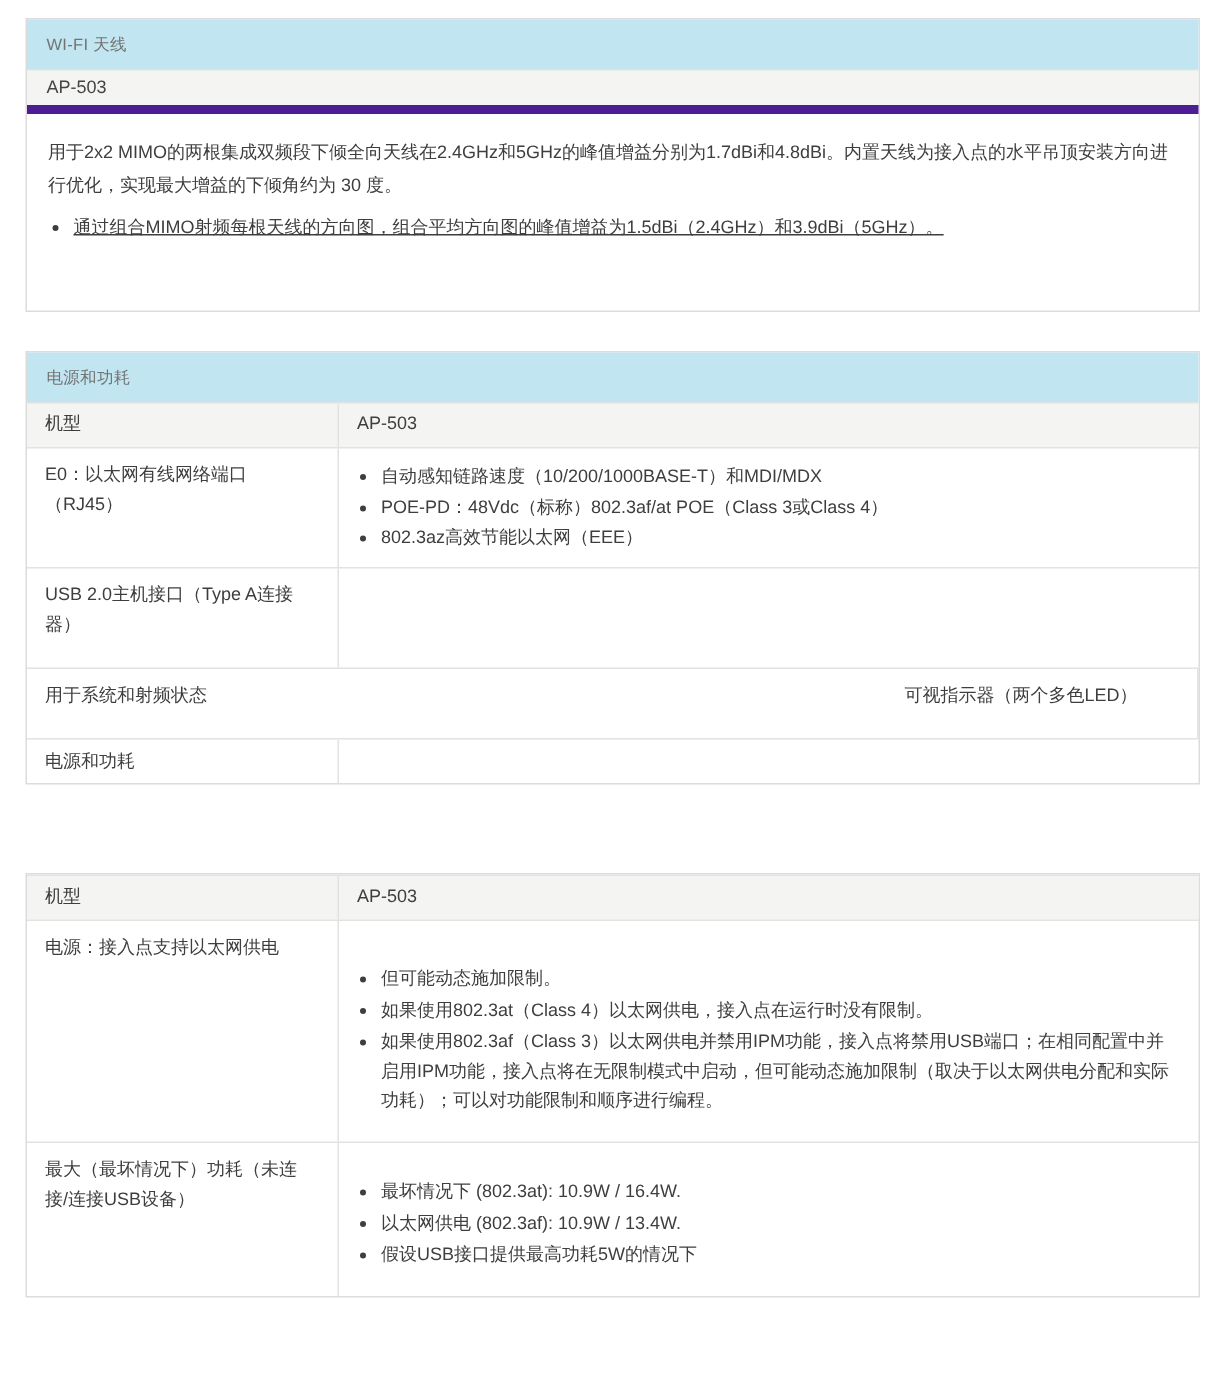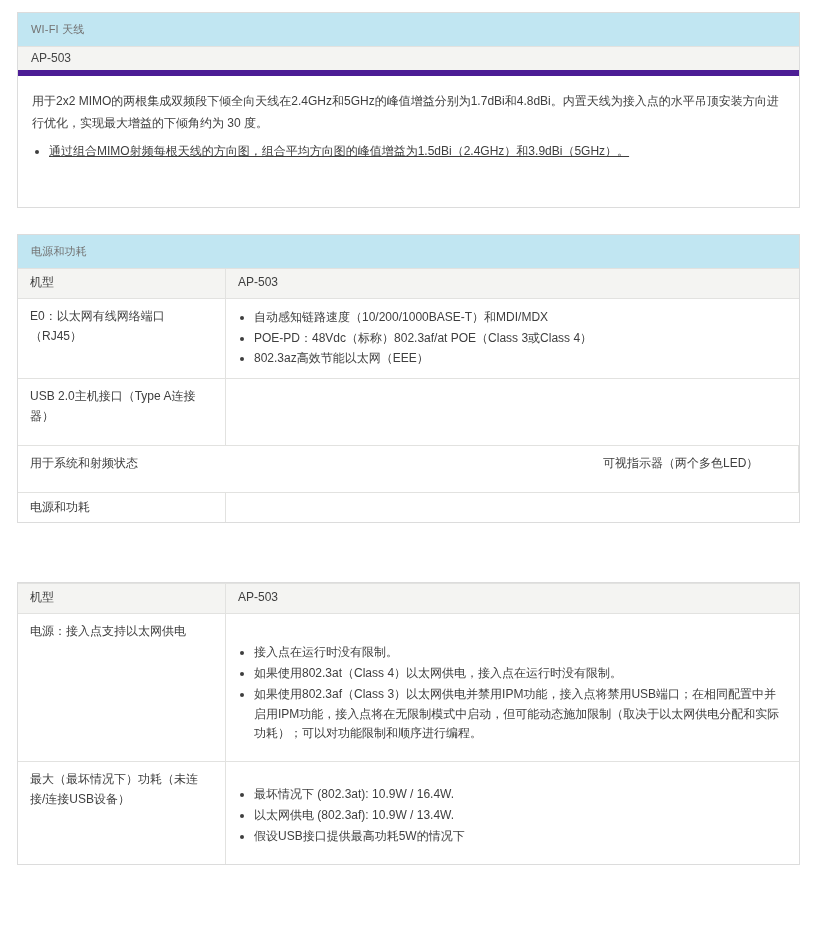--- a/index.html
+++ b/index.html
@@ -129,21 +129,21 @@
 
     <div class="trow thead">
       <div class="cell label">机型</div>
       <div class="cell value">AP-503</div>
     </div>
 
     <div class="trow">
       <div class="cell label pad-top-8">电源：接入点支持以太网供电</div>
       <div class="cell value offset-24">
         <ul>
-          <li>接入点在运行时没有限制。</li>
+          <li>但可能动态施加限制。</li>
           <li>如果使用802.3at（Class 4）以太网供电，接入点在运行时没有限制。</li>
           <li>如果使用802.3af（Class 3）以太网供电并禁用IPM功能，接入点将禁用USB端口；在相同配置中并启用IPM功能，接入点将在无限制模式中启动，但可能动态施加限制（取决于以太网供电分配和实际功耗）；可以对功能限制和顺序进行编程。</li>
         </ul>
       </div>
     </div>
 
     <div class="trow">
       <div class="cell label pad-top-8">最大（最坏情况下）功耗（未连接/连接USB设备）</div>
       <div class="cell value offset-18">
         <ul>

